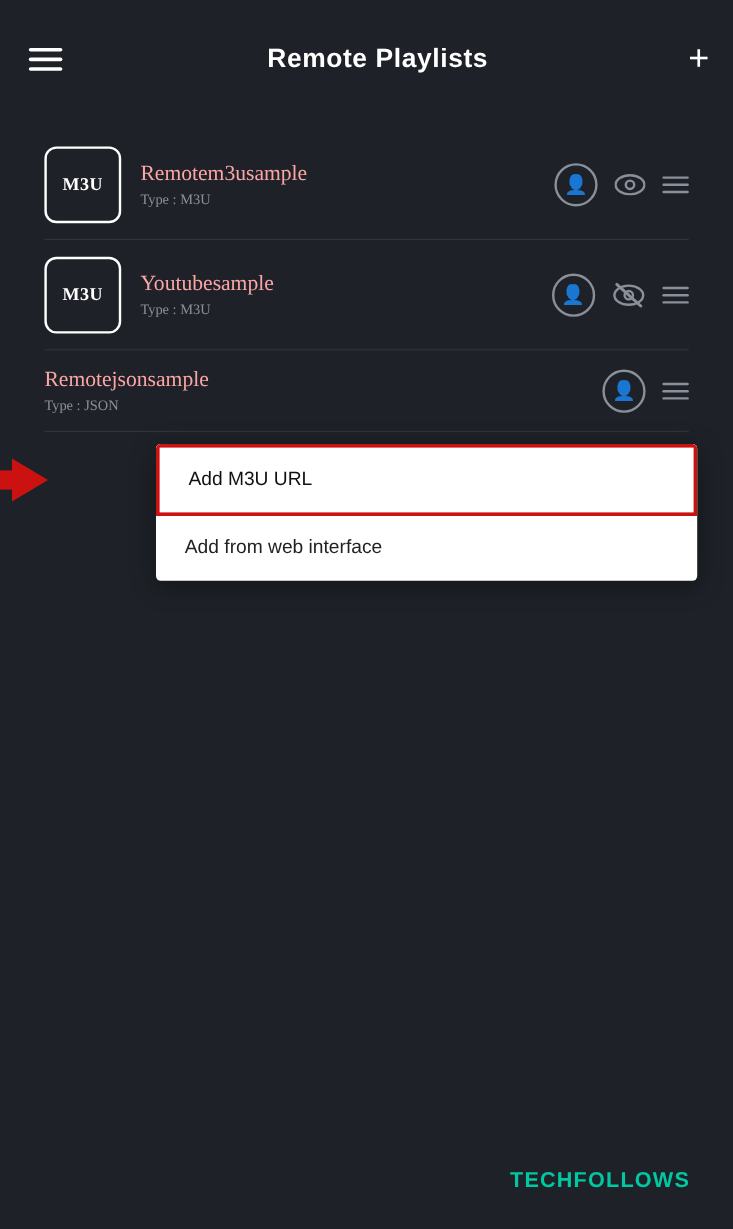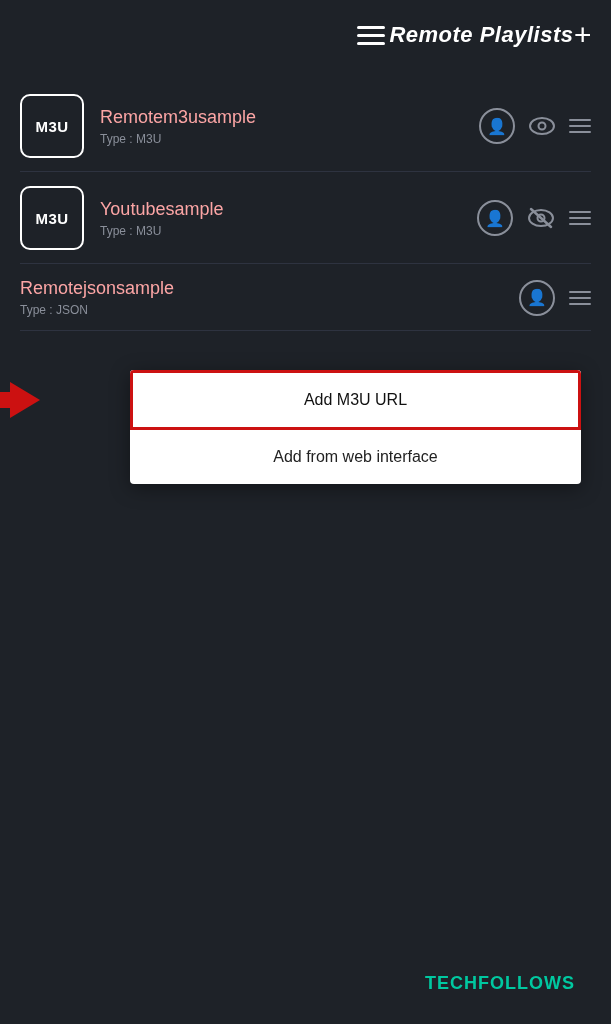--- a/index.html
+++ b/index.html
@@ -14,24 +14,23 @@
       background-color: #1e2228;
       font-family: 'Arial', sans-serif;
       overflow: hidden;
       position: relative;
     }
 
     
     .header {
       display: flex;
       align-items: center;
-      justify-content: flex-end;
-      padding: 20px 20px;
+      justify-content: space-between;
+      padding: 34px 20px;
       background-color: #1e2228;
-      font-style: italic;
     }
 
     .header-menu-icon {
       display: flex;
       flex-direction: column;
       gap: 5px;
       cursor: pointer;
       padding: 4px;
     }
 
@@ -53,21 +52,22 @@
     .header-add-icon {
       color: #ffffff;
       font-size: 30px;
       font-weight: 300;
       cursor: pointer;
       line-height: 1;
     }
 
     
     .playlist-list {
-      padding: 10px 0;
+      padding: 10px 17px;
+      font-family: Liberation Serif, serif;
     }
 
     .playlist-item {
       display: flex;
       align-items: center;
       padding: 14px 20px;
       gap: 16px;
       position: relative;
     }
 
@@ -166,21 +166,20 @@
       box-shadow: 0 4px 20px rgba(0,0,0,0.4);
       overflow: hidden;
     }
 
     .dropdown-item {
       padding: 18px 24px;
       font-size: 16px;
       color: #222222;
       cursor: pointer;
       border-bottom: 1px solid #eeeeee;
-      text-align: center;
     }
 
     .dropdown-item:last-child {
       border-bottom: none;
     }
 
     .dropdown-item.highlighted {
       border: 3px solid #cc1111;
       background-color: #ffffff;
       color: #111111;

